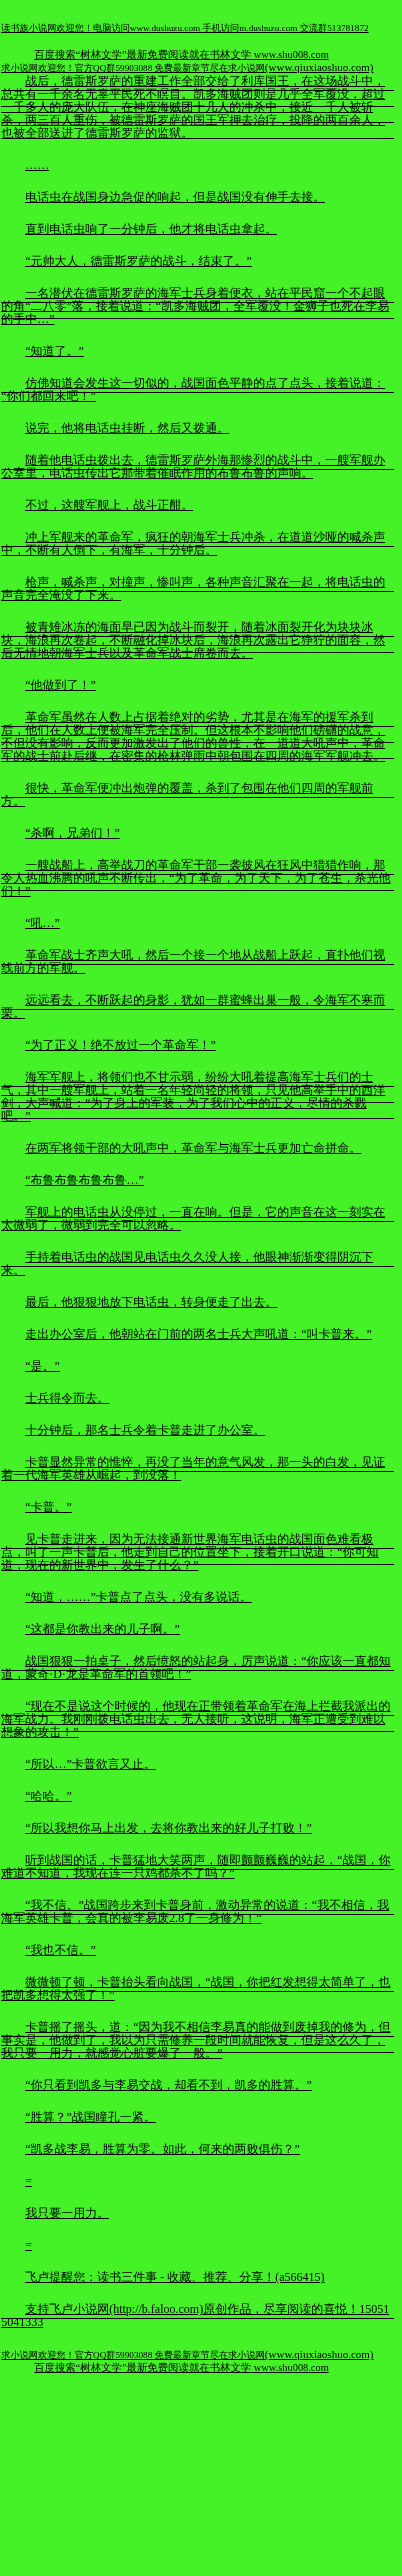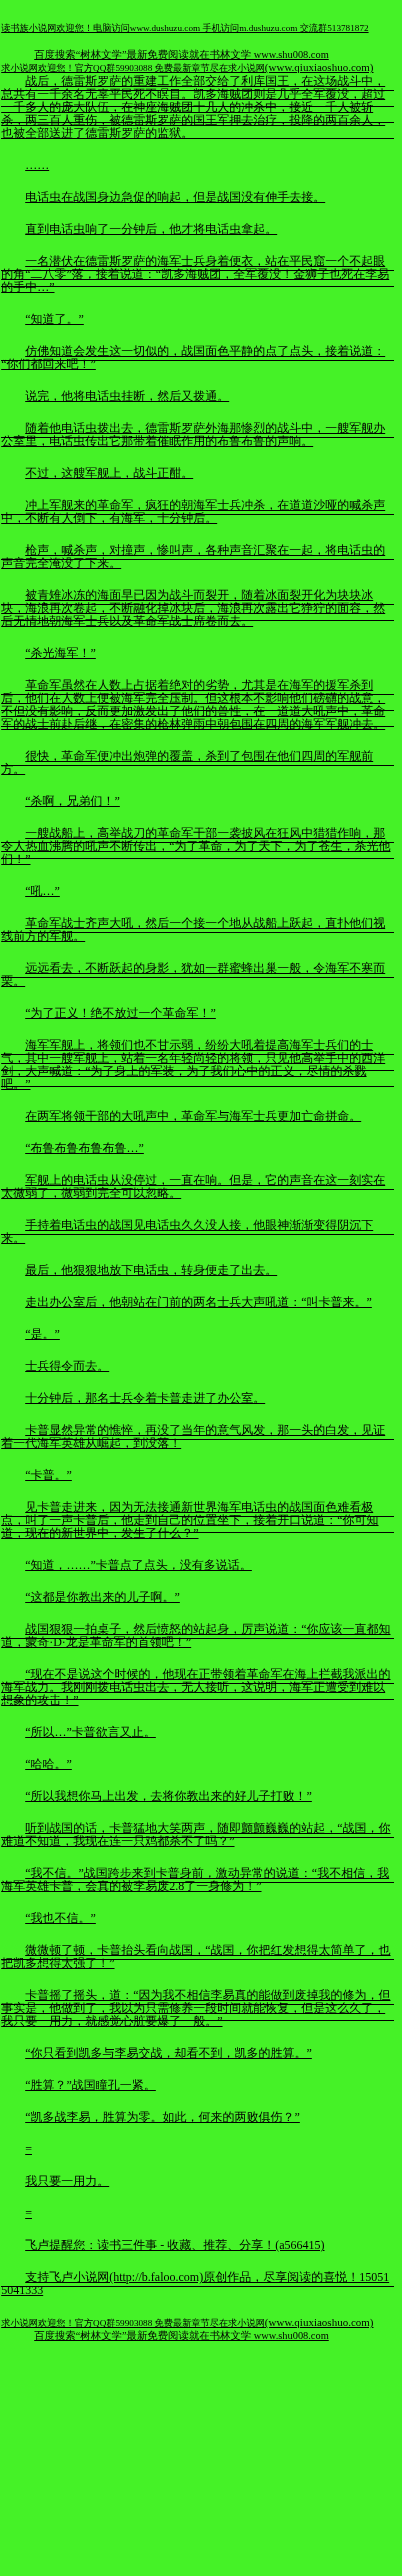--- a/index.html
+++ b/index.html
@@ -80,30 +80,31 @@
   <p class="hdr2">百度搜索“树林文学”最新免费阅读就在书林文学 www.shu008.com</p>
 
   <p class="hdr3"><span>求小说网欢迎您！官方QQ群59903088 免费最新章节尽在求小说网</span><span class="small-url">(www.qiuxiaoshuo.com)</span></p>
 
   <div>
 
   <p class="para">战后，德雷斯罗萨的重建工作全部交给了利库国王，在这场战斗中，总共有一千余名无辜平民死不瞑目。凯多海贼团则是几乎全军覆没，超过一千多人的庞大队伍，在神座海贼团十几人的冲杀中，接近一千人被斩杀，两三百人重伤，被德雷斯罗萨的国王军押去治疗，投降的两百余人，也被全部送进了德雷斯罗萨的监狱。</p>
       <p class="para">……</p>
       <p class="para">电话虫在战国身边急促的响起，但是战国没有伸手去接。</p>
       <p class="para">直到电话虫响了一分钟后，他才将电话虫拿起。</p>
+      <p class="para">“元帅大人，德雷斯罗萨的战斗，结束了。”</p>
       <p class="para">一名潜伏在德雷斯罗萨的海军士兵身着便衣，站在平民窟一个不起眼的角“二八零”落，接着说道：“凯多海贼团，全军覆没！金狮子也死在李易的手中…”</p>
       <p class="para">“知道了。”</p>
       <p class="para">仿佛知道会发生这一切似的，战国面色平静的点了点头，接着说道：“你们都回来吧！”</p>
       <p class="para">说完，他将电话虫挂断，然后又拨通。</p>
       <p class="para">随着他电话虫拨出去，德雷斯罗萨外海那惨烈的战斗中，一艘军舰办公室里，电话虫传出它那带着催眠作用的布鲁布鲁的声响。</p>
       <p class="para">不过，这艘军舰上，战斗正酣。</p>
       <p class="para">冲上军舰来的革命军，疯狂的朝海军士兵冲杀，在道道沙哑的喊杀声中，不断有人倒下，有海军，十分钟后。</p>
       <p class="para">枪声，喊杀声，对撞声，惨叫声，各种声音汇聚在一起，将电话虫的声音完全淹没了下来。</p>
       <p class="para">被青雉冰冻的海面早已因为战斗而裂开，随着冰面裂开化为块块冰块，海浪再次卷起，不断融化掉冰块后，海浪再次露出它狰狞的面容，然后无情地朝海军士兵以及革命军战士席卷而去。</p>
-      <p class="para">“杀光海军！”</p>
+      <p class="para">“他做到了！”</p>
       <p class="para">革命军虽然在人数上占据着绝对的劣势，尤其是在海军的援军杀到后，他们在人数上便被海军完全压制。但这根本不影响他们磅礴的战意，不但没有影响，反而更加激发出了他们的兽性，在一道道大吼声中，革命军的战士前赴后继，在密集的枪林弹雨中朝包围在四周的海军军舰冲去。</p>
       <p class="para">很快，革命军便冲出炮弹的覆盖，杀到了包围在他们四周的军舰前方。</p>
       <p class="para">“杀啊，兄弟们！”</p>
       <p class="para">一艘战船上，高举战刀的革命军干部一袭披风在狂风中猎猎作响，那令人热血沸腾的吼声不断传出，“为了革命，为了天下，为了苍生，杀光他们！”</p>
       <p class="para">“吼…”</p>
       <p class="para">革命军战士齐声大吼，然后一个接一个地从战船上跃起，直扑他们视线前方的军舰。</p>
       <p class="para">远远看去，不断跃起的身影，犹如一群蜜蜂出巢一般，令海军不寒而栗。</p>
       <p class="para">“为了正义！绝不放过一个革命军！”</p>
       <p class="para">海军军舰上，将领们也不甘示弱，纷纷大吼着提高海军士兵们的士气，其中一艘军舰上，站着一名年轻尚轻的将领，只见他高举手中的西洋剑，大声喊道：“为了身上的军装，为了我们心中的正义，尽情的杀戮吧。”</p>
       <p class="para">在两军将领干部的大吼声中，革命军与海军士兵更加亡命拼命。</p>

